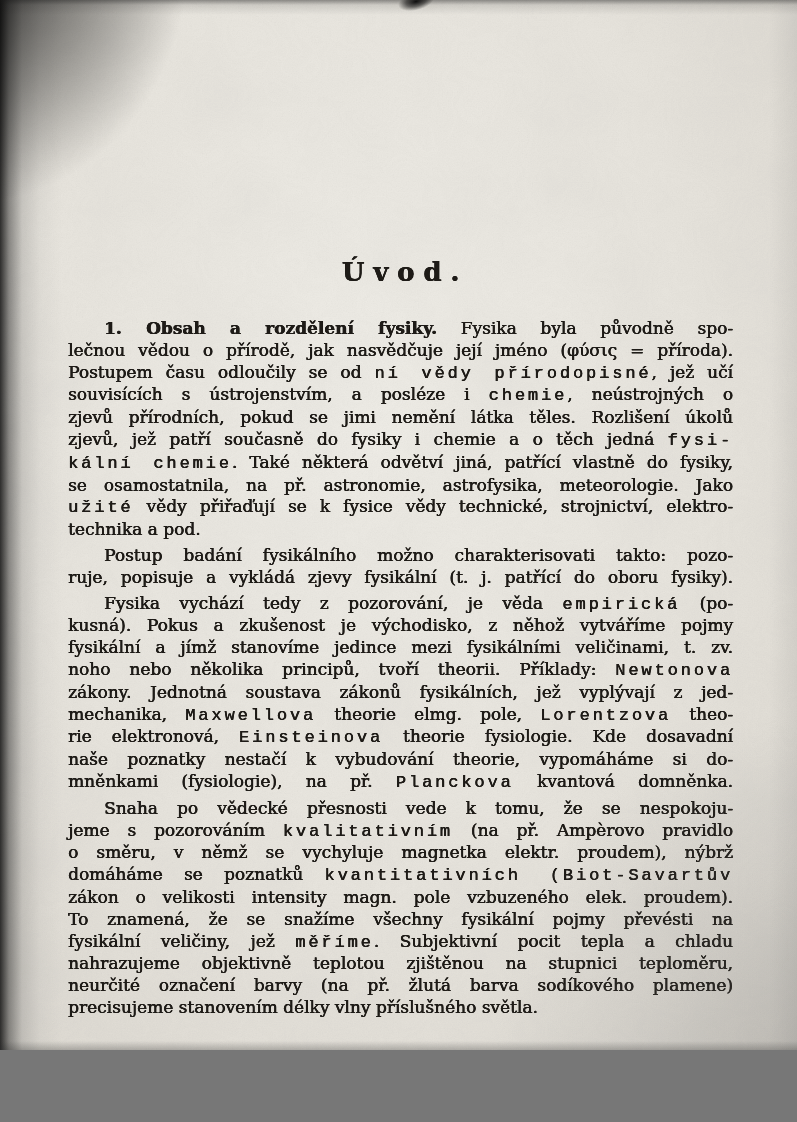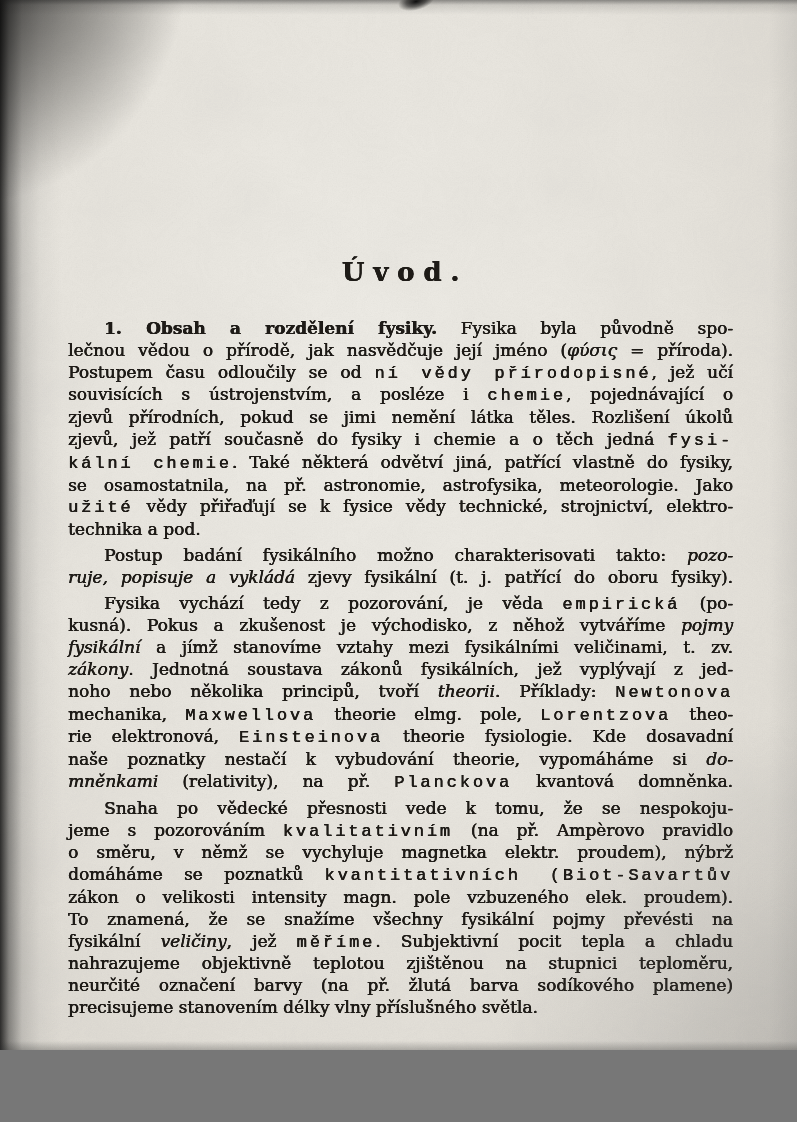--- a/index.html
+++ b/index.html
@@ -34,21 +34,21 @@
   
   .content{position:absolute;left:64px;top:257px;width:673px;
     text-shadow:0.4px 0 0 currentColor, 0 0.3px 0 currentColor;}
   .title{margin:0 0 30px 0;font-size:26px;font-weight:bold;text-align:center;
     letter-spacing:0.34em;text-indent:0.34em;line-height:31px;}
   .para{margin:4px;}
   .line{font-size:17px;line-height:21.8px;text-align:justify;text-align-last:justify;}
   .line.pfirst{text-indent:36px;}
   .line.noj{text-align-last:left;}
   .seg-b{font-weight:bold;}
-  .seg-i{font-style:italic;}
+  .seg-i{}
   .seg-sp{letter-spacing:0.17em;font-family:Liberation Mono, monospace;}
   .signature{position:absolute;left:617px;top:1055px;font-size:17px;font-weight:bold;
     letter-spacing:1px;text-shadow:0.4px 0 0 currentColor;}
 </style>
 </head>
 <body>
 
 <div class="page">
 
   <svg class="grain" width="797" height="1122" aria-hidden="true">
@@ -64,42 +64,42 @@
     <rect width="797" height="1122" filter="url(#fineGrain)" opacity="0.07"></rect>
   </svg>
 
   <div class="content">
     <h1 class="title">Úvod.</h1>
     <div id="body-text">
         <div class="para">
           <div class="line pfirst"><span class="seg-b">1. Obsah a rozdělení fysiky.</span><span> Fysika byla původně spo-</span></div>
           <div class="line"><span>lečnou vědou o přírodě, jak nasvědčuje její jméno (</span><span class="seg-i">φύσις</span><span> = příroda).</span></div>
           <div class="line"><span>Postupem času odloučily se od </span><span class="seg-sp">ní vědy přírodopisné</span><span>, jež učí</span></div>
-          <div class="line"><span>souvisících s ústrojenstvím, a posléze i </span><span class="seg-sp">chemie</span><span>, pojednávající o</span></div>
+          <div class="line"><span>souvisících s ústrojenstvím, a posléze i </span><span class="seg-sp">chemie</span><span>, neústrojných o</span></div>
           <div class="line"><span>zjevů přírodních, pokud se jimi nemění látka těles. Rozlišení úkolů</span></div>
           <div class="line"><span>zjevů, jež patří současně do fysiky i chemie a o těch jedná </span><span class="seg-sp">fysi-</span></div>
           <div class="line"><span class="seg-sp">kální chemie</span><span>. Také některá odvětví jiná, patřící vlastně do fysiky,</span></div>
           <div class="line"><span>se osamostatnila, na př. astronomie, astrofysika, meteorologie. Jako</span></div>
           <div class="line"><span class="seg-sp">užité</span><span> vědy přiřaďují se k fysice vědy technické, strojnictví, elektro-</span></div>
           <div class="line noj"><span>technika a pod.</span></div>
         </div>
         <div class="para">
           <div class="line pfirst"><span>Postup badání fysikálního možno charakterisovati takto: </span><span class="seg-i">pozo-</span></div>
           <div class="line"><span class="seg-i">ruje, popisuje a vykládá</span><span> zjevy fysikální (t. j. patřící do oboru fysiky).</span></div>
         </div>
         <div class="para">
           <div class="line pfirst"><span>Fysika vychází tedy z pozorování, je věda </span><span class="seg-sp">empirická</span><span> (po-</span></div>
           <div class="line"><span>kusná). Pokus a zkušenost je východisko, z něhož vytváříme </span><span class="seg-i">pojmy</span></div>
-          <div class="line"><span class="seg-i">fysikální</span><span> a jímž stanovíme vztahy mezi fysikálními veličinami, t. zv.</span></div>
+          <div class="line"><span class="seg-i">fysikální</span><span> a jímž stanovíme jedince mezi fysikálními veličinami, t. zv.</span></div>
+          <div class="line"><span>noho nebo několika principů, tvoří </span><span class="seg-i">theorii</span><span>. Příklady: </span><span class="seg-sp">Newtonova</span></div>
           <div class="line"><span class="seg-i">zákony</span><span>. Jednotná soustava zákonů fysikálních, jež vyplývají z jed-</span></div>
-          <div class="line"><span>noho nebo několika principů, tvoří </span><span class="seg-i">theorii</span><span>. Příklady: </span><span class="seg-sp">Newtonova</span></div>
           <div class="line"><span>mechanika, </span><span class="seg-sp">Maxwellova</span><span> theorie elmg. pole, </span><span class="seg-sp">Lorentzova</span><span> theo-</span></div>
           <div class="line"><span>rie elektronová, </span><span class="seg-sp">Einsteinova</span><span> theorie fysiologie. Kde dosavadní</span></div>
           <div class="line"><span>naše poznatky nestačí k vybudování theorie, vypomáháme si </span><span class="seg-i">do-</span></div>
-          <div class="line"><span class="seg-i">mněnkami</span><span> (relativity), na př. </span><span class="seg-sp">Planckova</span><span> kvantová domněnka.</span></div>
+          <div class="line"><span class="seg-i">mněnkami</span><span> (fysiologie), na př. </span><span class="seg-sp">Planckova</span><span> kvantová domněnka.</span></div>
         </div>
         <div class="para">
           <div class="line pfirst"><span>Snaha po vědecké přesnosti vede k tomu, že se nespokoju-</span></div>
           <div class="line"><span>jeme s pozorováním </span><span class="seg-sp">kvalitativním</span><span> (na př. Ampèrovo pravidlo</span></div>
           <div class="line"><span>o směru, v němž se vychyluje magnetka elektr. proudem), nýbrž</span></div>
           <div class="line"><span>domáháme se poznatků </span><span class="seg-sp">kvantitativních (Biot-Savartův</span></div>
           <div class="line"><span>zákon o velikosti intensity magn. pole vzbuzeného elek. proudem).</span></div>
           <div class="line"><span>To znamená, že se snažíme všechny fysikální pojmy převésti na</span></div>
           <div class="line"><span>fysikální </span><span class="seg-i">veličiny</span><span>, jež </span><span class="seg-sp">měříme</span><span>. Subjektivní pocit tepla a chladu</span></div>
           <div class="line"><span>nahrazujeme objektivně teplotou zjištěnou na stupnici teploměru,</span></div>

